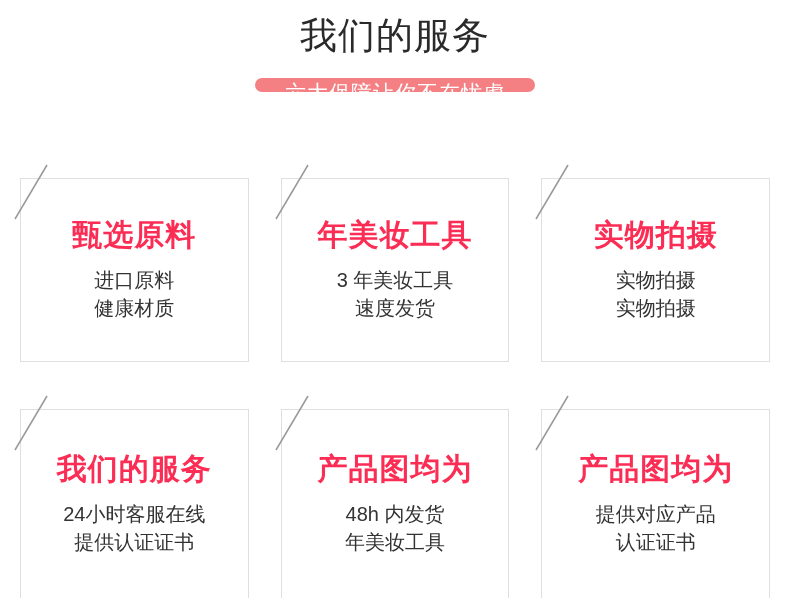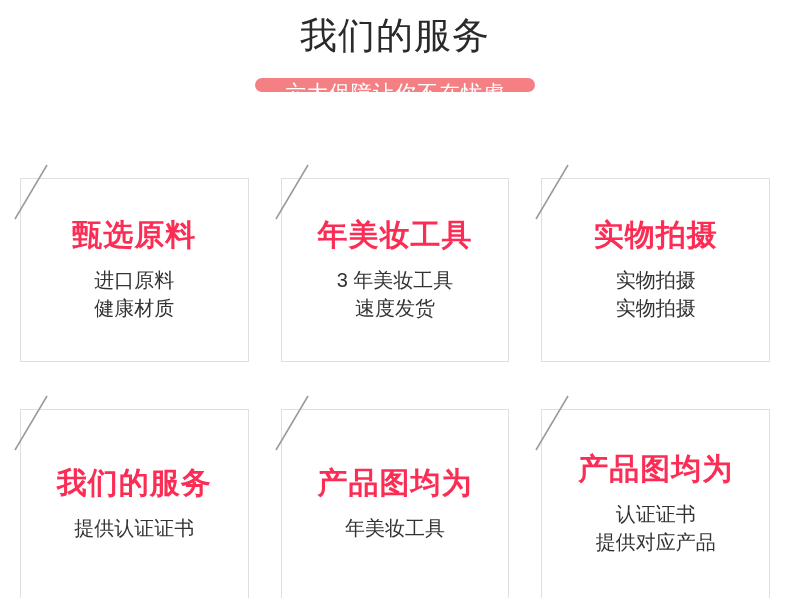--- a/index.html
+++ b/index.html
@@ -125,34 +125,36 @@
       <div class="card-title">实物拍摄</div>
       <div class="card-line">实物拍摄</div>
       <div class="card-line">实物拍摄</div>
     </div>
 
     <div class="card">
       <svg class="slash" viewBox="0 0 44 60">
         <line x1="40" y1="3" x2="8" y2="57" stroke="var(--slash-line)" stroke-width="1.5"></line>
       </svg>
       <div class="card-title">我们的服务</div>
+      <div class="card-line">24小时客服在线</div>
       <div class="card-line">提供认证证书</div>
     </div>
 
     <div class="card">
       <svg class="slash" viewBox="0 0 44 60">
         <line x1="40" y1="3" x2="8" y2="57" stroke="var(--slash-line)" stroke-width="1.5"></line>
       </svg>
       <div class="card-title">产品图均为</div>
+      <div class="card-line">48h 内发货</div>
       <div class="card-line">年美妆工具</div>
     </div>
 
     <div class="card">
       <svg class="slash" viewBox="0 0 44 60">
         <line x1="40" y1="3" x2="8" y2="57" stroke="var(--slash-line)" stroke-width="1.5"></line>
       </svg>
       <div class="card-title">产品图均为</div>
+      <div class="card-line">提供对应产品</div>
       <div class="card-line">认证证书</div>
-      <div class="card-line">提供对应产品</div>
     </div>
 
   </div>
 </main>
 
 </body></html>

